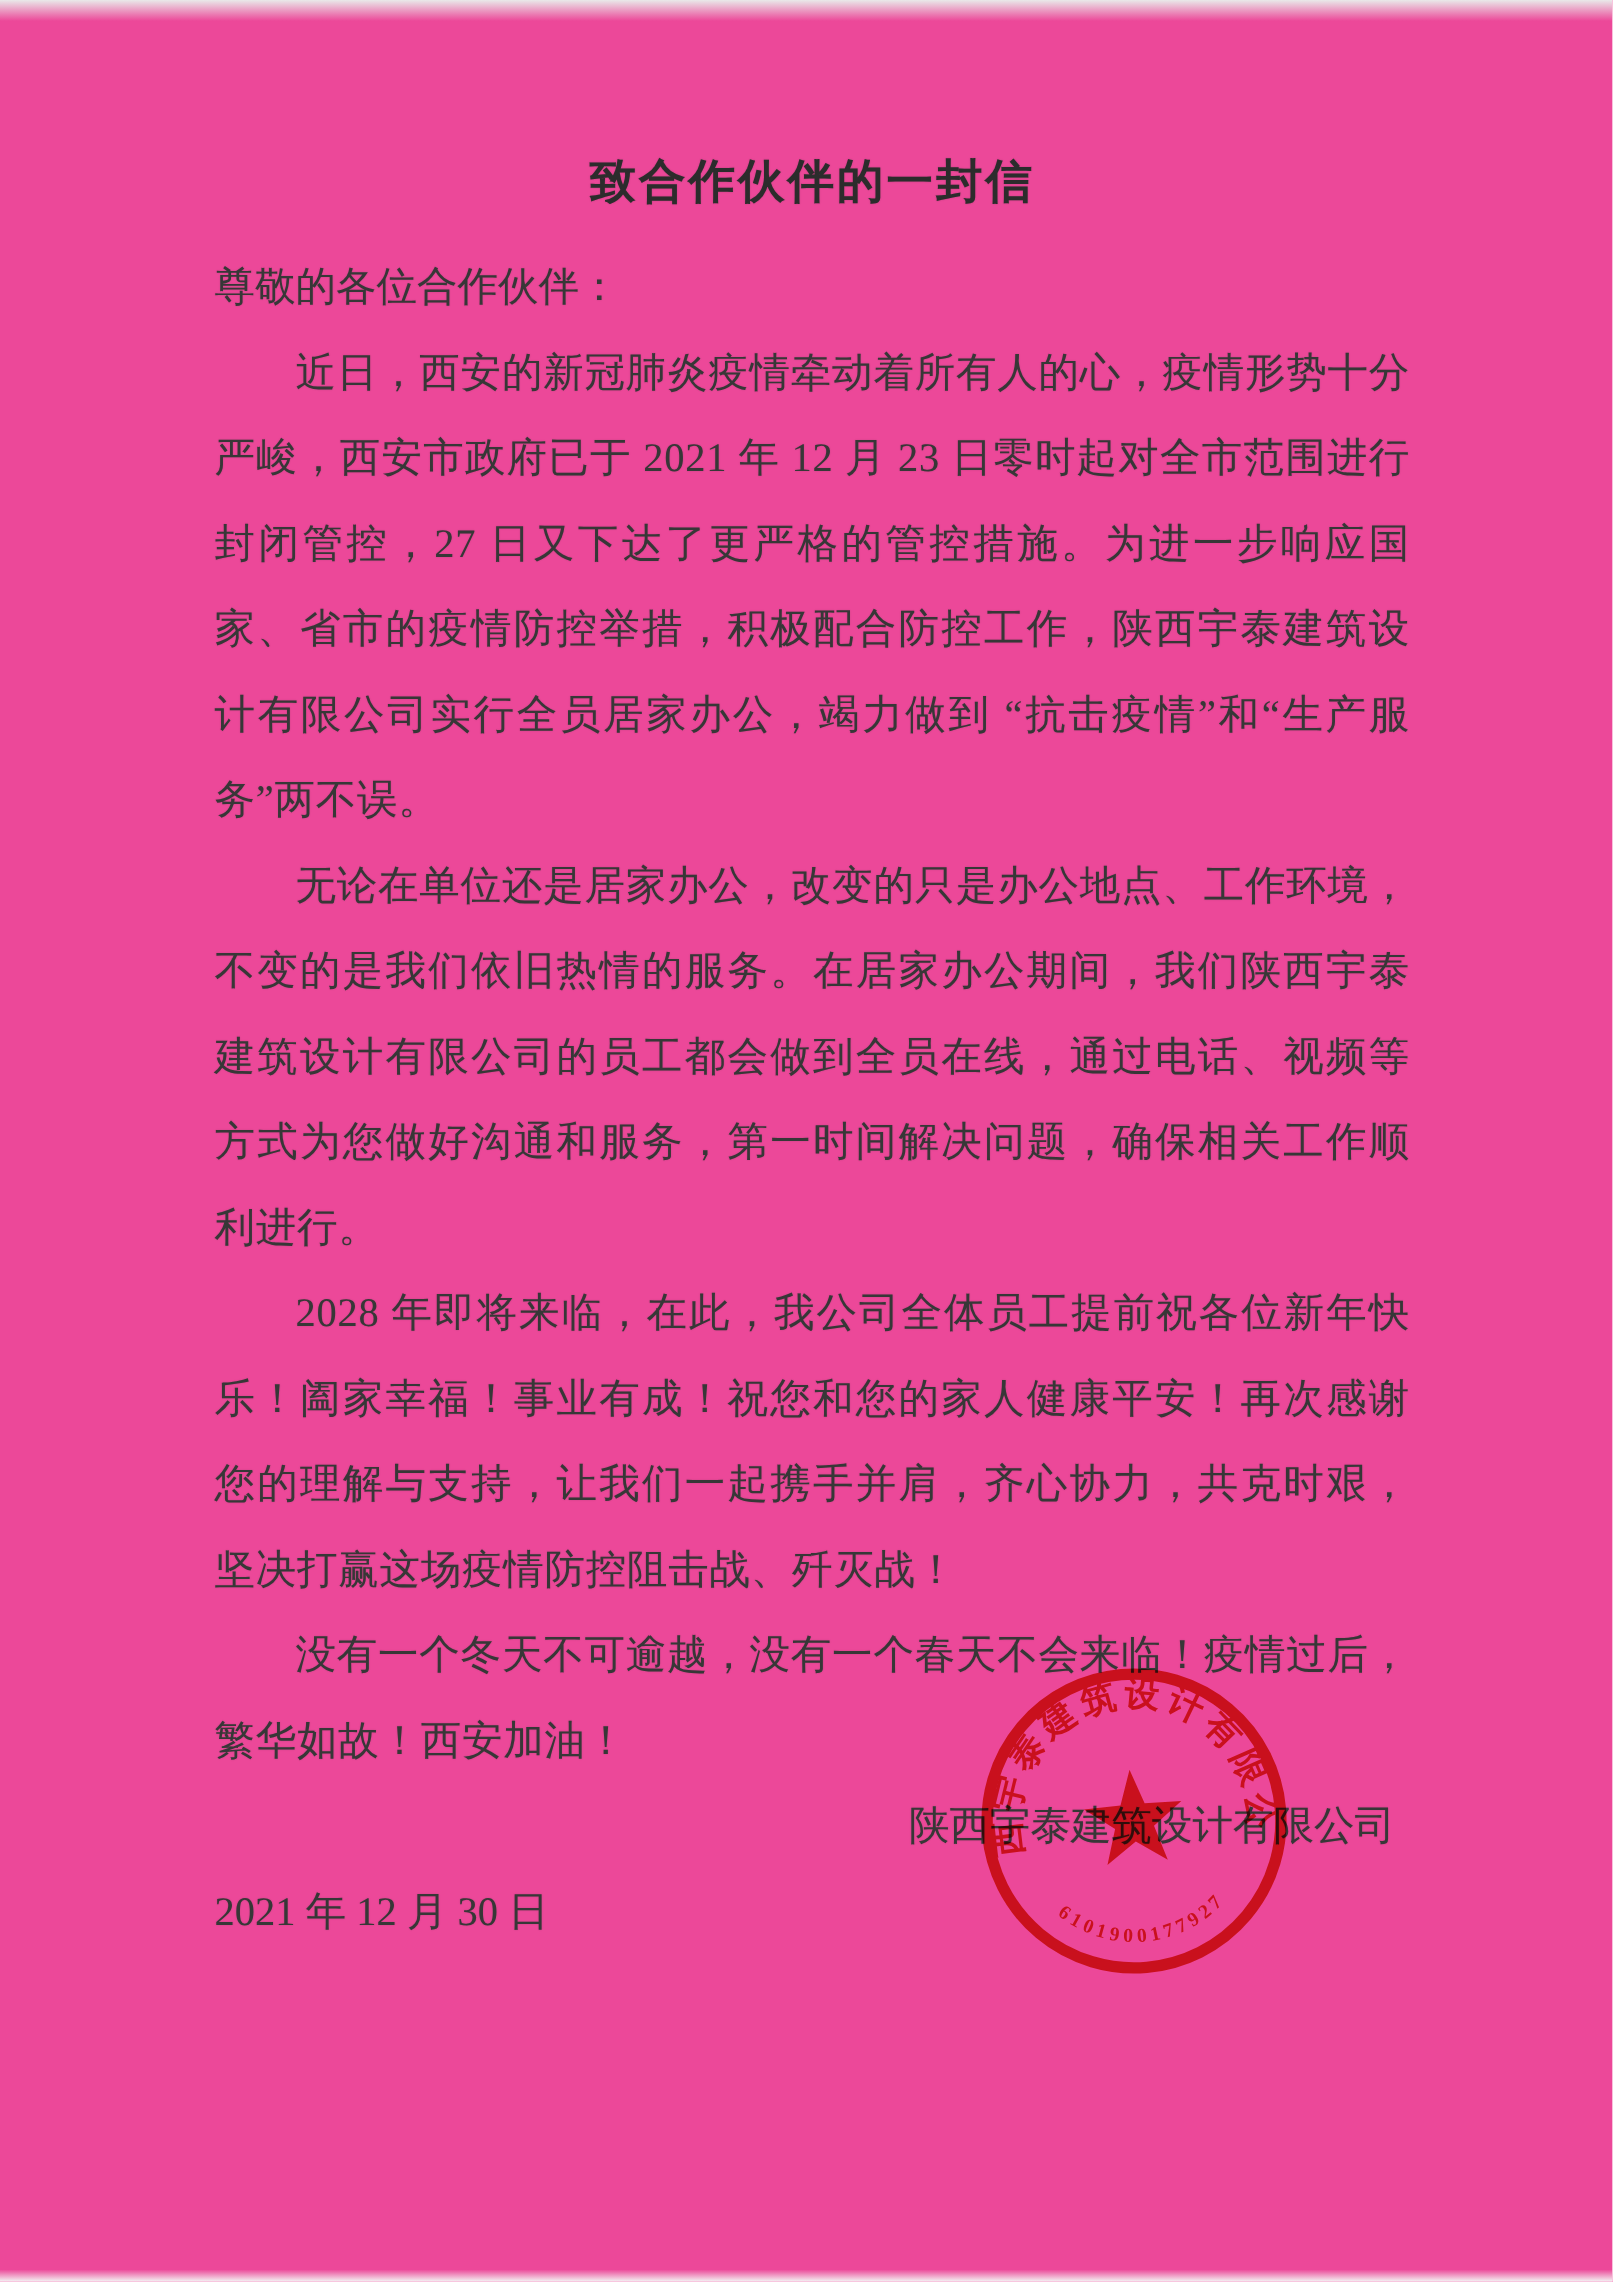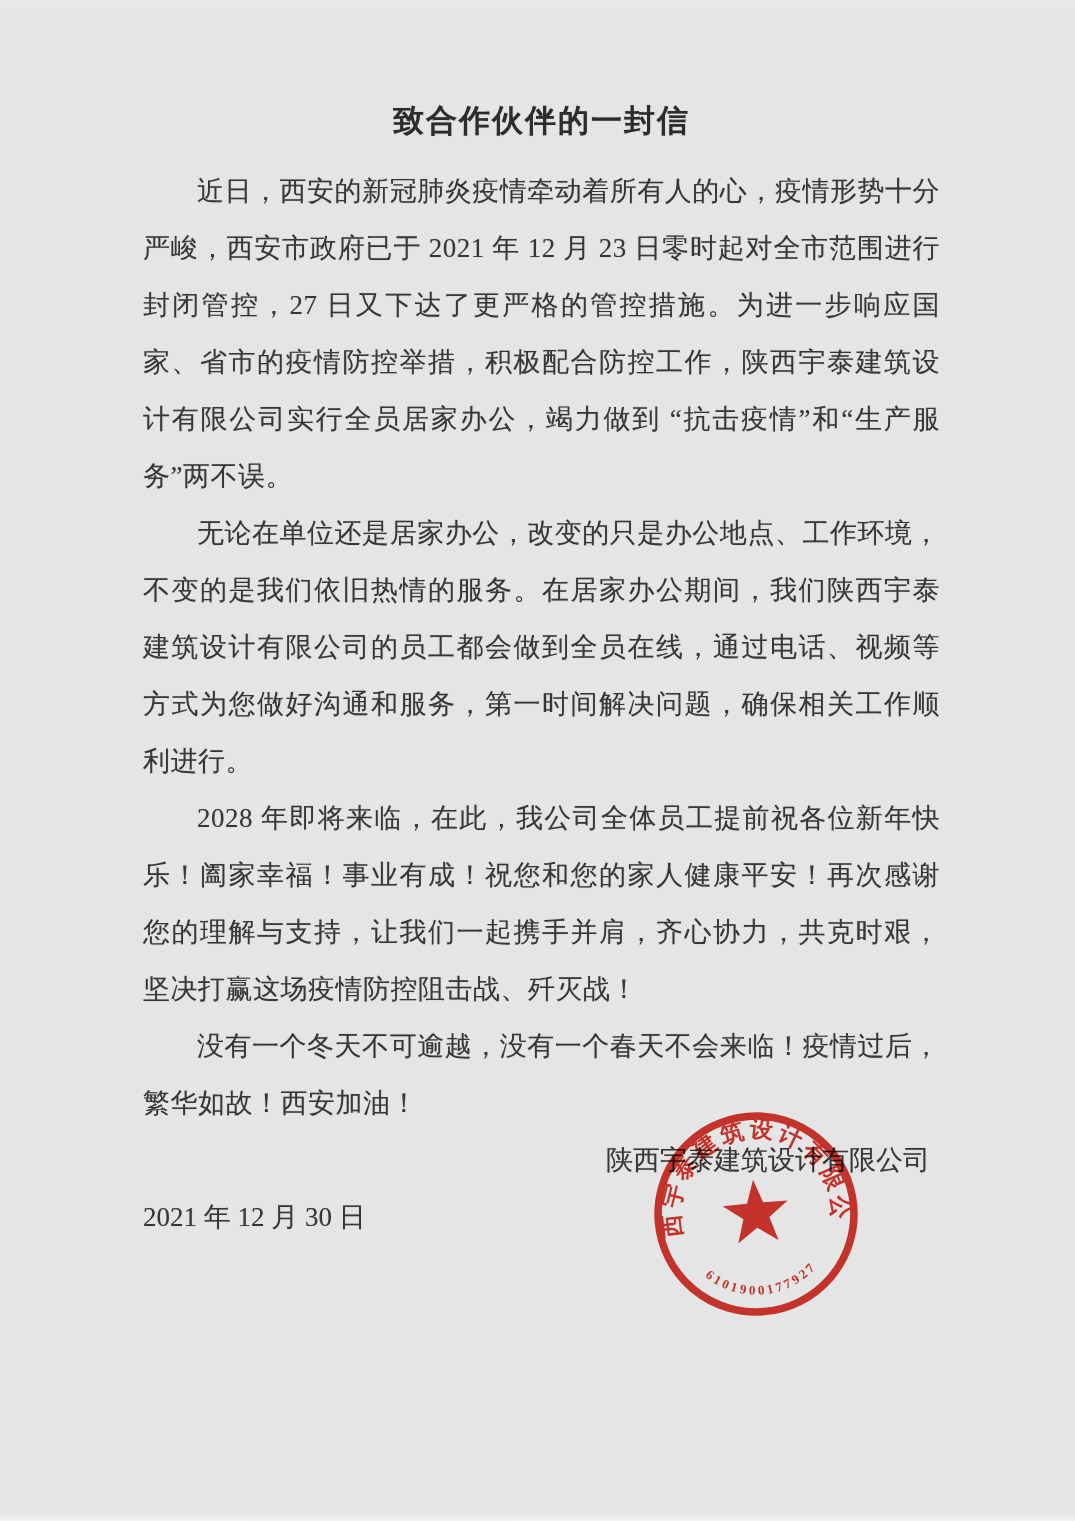--- a/index.html
+++ b/index.html
@@ -1,19 +1,19 @@
 <!DOCTYPE html>
 <html><head>
 <meta charset="utf-8">
 <style>
   html,body{margin:0;padding:0;background:#ffffff;}
   .page{
     position:relative;
     width:1075px;height:1521px;
-    background:#e5e5e5;
+    background:#ec4899;
     overflow:hidden;
     font-family:"Liberation Serif","DejaVu Serif",serif;
     color:#373737;
   }
   .page::before{
     content:"";
     position:absolute;left:0;top:0;right:0;height:14px;
     background:linear-gradient(to bottom,#e9e9e9,rgba(255,255,255,0));
     pointer-events:none;
   }
@@ -54,20 +54,21 @@
   .seal-number-text{font-size:13px;letter-spacing:3px;}
 </style>
 </head>
 <body>
 
 <div class="page">
 
   <div class="letter-title">致合作伙伴的一封信</div>
 
   <div class="letter-body">
+    <p class="salutation">尊敬的各位合作伙伴：</p>
     <p class="para">近日，西安的新冠肺炎疫情牵动着所有人的心，疫情形势十分严峻，西安市政府已于 2021 年 12 月 23 日零时起对全市范围进行封闭管控，27 日又下达了更严格的管控措施。为进一步响应国家、省市的疫情防控举措，积极配合防控工作，陕西宇泰建筑设计有限公司实行全员居家办公，竭力做到 “抗击疫情”和“生产服务”两不误。</p>
     <p class="para">无论在单位还是居家办公，改变的只是办公地点、工作环境，不变的是我们依旧热情的服务。在居家办公期间，我们陕西宇泰建筑设计有限公司的员工都会做到全员在线，通过电话、视频等方式为您做好沟通和服务，第一时间解决问题，确保相关工作顺利进行。</p>
     <p class="para">2028 年即将来临，在此，我公司全体员工提前祝各位新年快乐！阖家幸福！事业有成！祝您和您的家人健康平安！再次感谢您的理解与支持，让我们一起携手并肩，齐心协力，共克时艰，坚决打赢这场疫情防控阻击战、歼灭战！</p>
     <p class="para">没有一个冬天不可逾越，没有一个春天不会来临！疫情过后，繁华如故！西安加油！</p>
     <p class="sig-line">陕西宇泰建筑设计有限公司</p>
     <p class="date-line">2021 年 12 月 30 日</p>
   </div>
 
   <svg class="seal" viewBox="0 0 210 210" xmlns="http://www.w3.org/2000/svg" aria-hidden="true">
     <defs>

